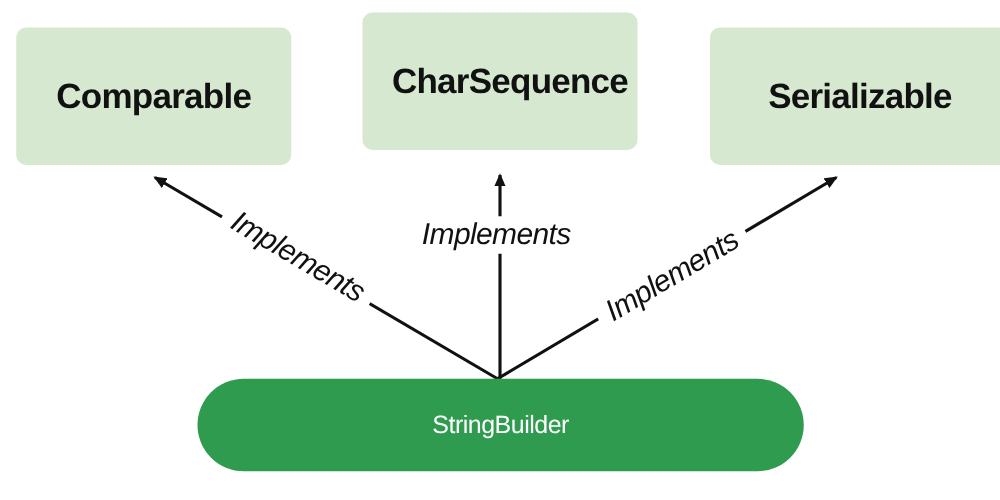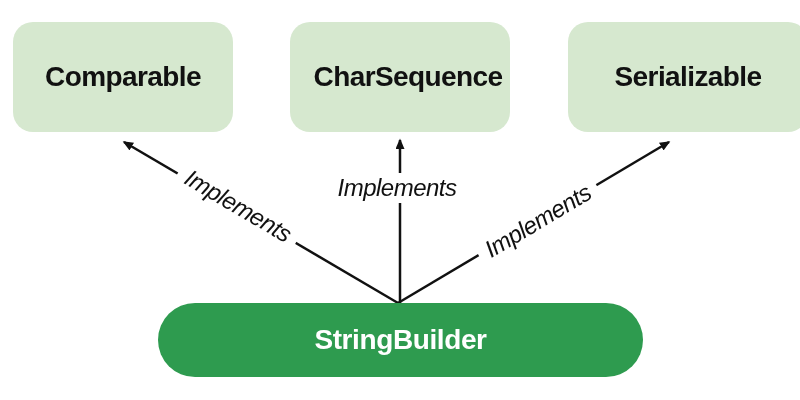--- a/index.html
+++ b/index.html
@@ -21,40 +21,40 @@
     width:800px;height:400px;
     background:var(--background);
   }
   .arrows{
     position:absolute;left:0;top:0;width:800px;height:400px;
   }
   .iface-box{
     position:absolute;
     width:220px;height:110px;
     background:var(--interface-fill);
-    border-radius:20px;
+    border-radius:8px;
     display:flex;align-items:center;justify-content:center;
   }
   .iface-box .box-label{
     font-size:28px;font-weight:bold;
     letter-spacing:-0.6px;
     color:var(--interface-text);
   }
   .box-comparable{left:13px;top:22px;}
-  .box-charsequence{left:290px;top:22px;padding-left:16px;}
+  .box-charsequence{left:290px;top:10px;padding-left:16px;}
   .box-serializable{left:568px;top:22px;width:240px;}
   .impl-pill{
     position:absolute;
     left:158px;top:303px;width:485px;height:74px;
     background:var(--implementer-fill);
     border-radius:37px;
     display:flex;align-items:center;justify-content:center;
   }
   .impl-pill .box-label{
-    font-size:28px;font-weight:bold;
+    font-size:20px;font-weight:normal;
     letter-spacing:-0.4px;
     color:var(--implementer-text);
   }
   .edge-label{
     position:absolute;
     font-size:24px;font-style:italic;
     letter-spacing:-0.5px;
     color:var(--interface-text);
     background:var(--background);
     padding:1px 9px;

